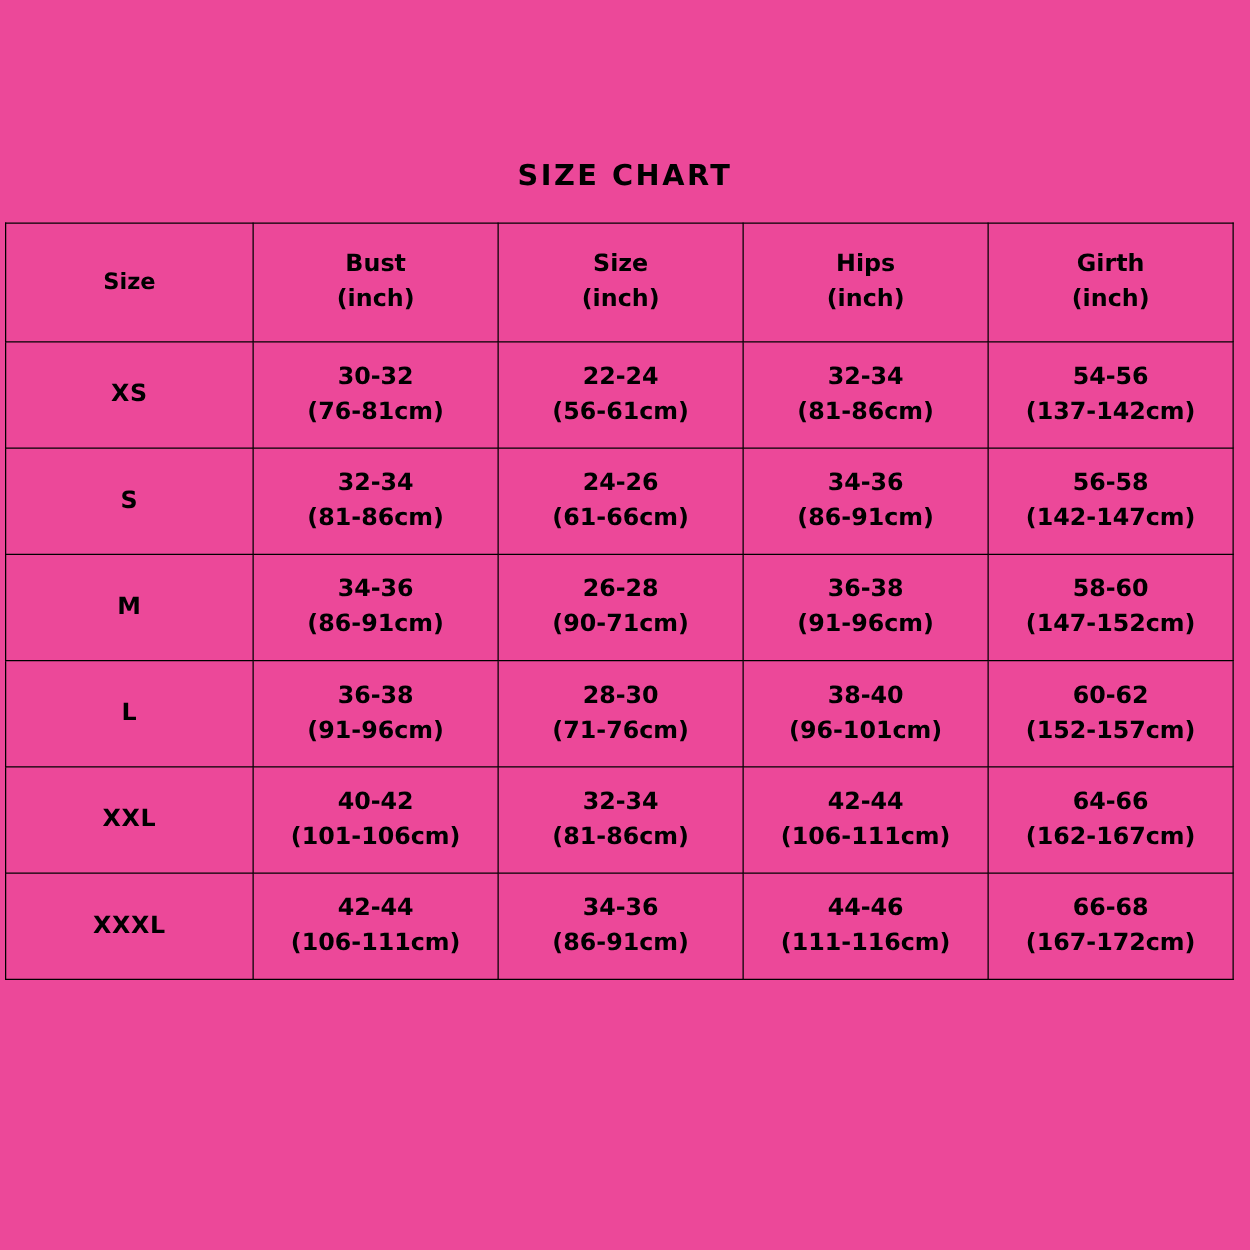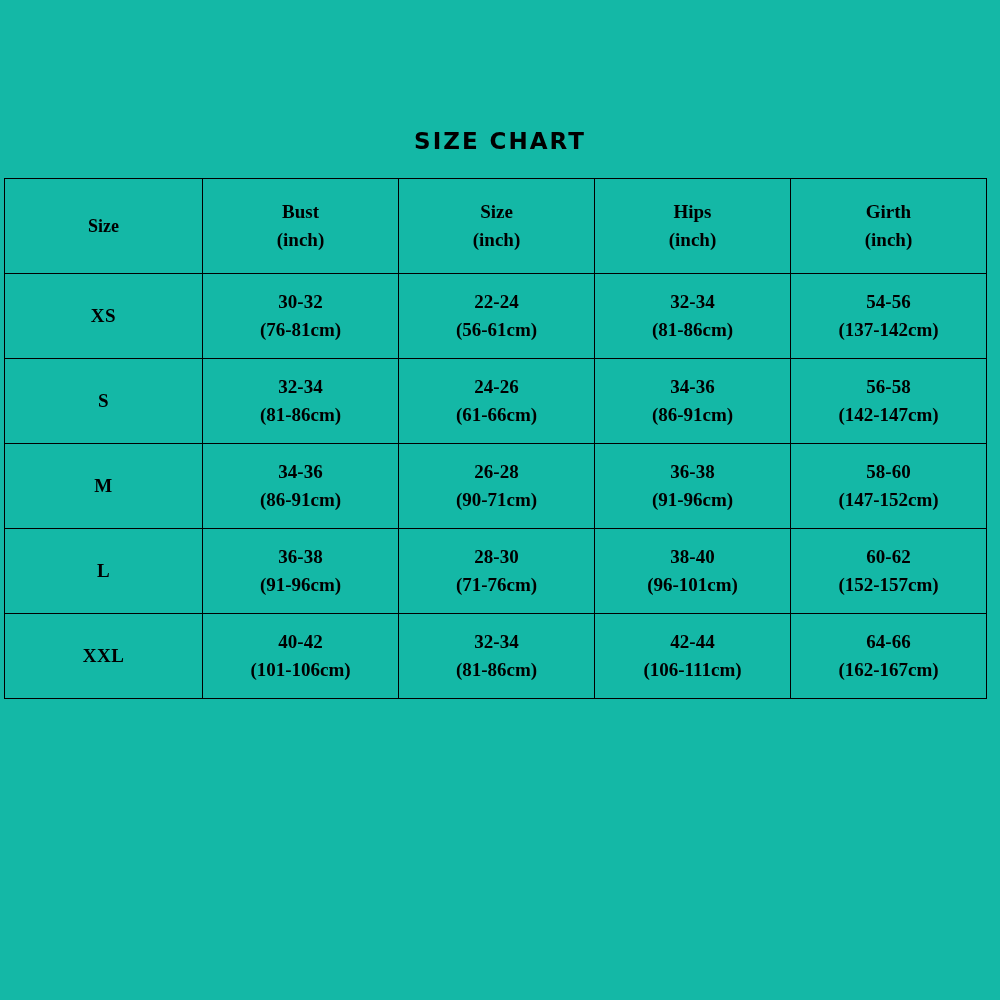--- a/index.html
+++ b/index.html
@@ -11,21 +11,21 @@
   }
   body {
     font-family: "DejaVu Sans", sans-serif;
     color: #000000;
     -webkit-font-smoothing: antialiased;
   }
   .page {
     position: relative;
     width: 1000px;
     height: 1000px;
-    background: #14b8a6;
+    background: #ec4899;
     box-sizing: border-box;
   }
   .chart-title {
     position: absolute;
     top: 128px;
     left: 0;
     width: 1000px;
     text-align: center;
     font-size: 23px;
     font-weight: bold;
@@ -36,21 +36,20 @@
     position: absolute;
     top: 178px;
     left: 4px;
     width: 982px;
   }
   table.size-table {
     border-collapse: collapse;
     table-layout: fixed;
     width: 982px;
     border: 1px solid #000000;
-    font-family: Liberation Serif, serif;
   }
   table.size-table td,
   table.size-table th {
     border: 1px solid #000000;
     text-align: center;
     vertical-align: middle;
     font-weight: bold;
     color: #000000;
     padding: 0;
   }
@@ -214,18 +213,37 @@
           <td>
             <span class="val-inch">42-44</span>
             <span class="val-cm">(106-111cm)</span>
           </td>
           <td>
             <span class="val-inch">64-66</span>
             <span class="val-cm">(162-167cm)</span>
           </td>
         </tr>
 
+        <tr>
+          <td class="size-cell">XXXL</td>
+          <td>
+            <span class="val-inch">42-44</span>
+            <span class="val-cm">(106-111cm)</span>
+          </td>
+          <td>
+            <span class="val-inch">34-36</span>
+            <span class="val-cm">(86-91cm)</span>
+          </td>
+          <td>
+            <span class="val-inch">44-46</span>
+            <span class="val-cm">(111-116cm)</span>
+          </td>
+          <td>
+            <span class="val-inch">66-68</span>
+            <span class="val-cm">(167-172cm)</span>
+          </td>
+        </tr>
 
       </tbody>
     </table>
   </div>
 
 </div>
 
 </body></html>

